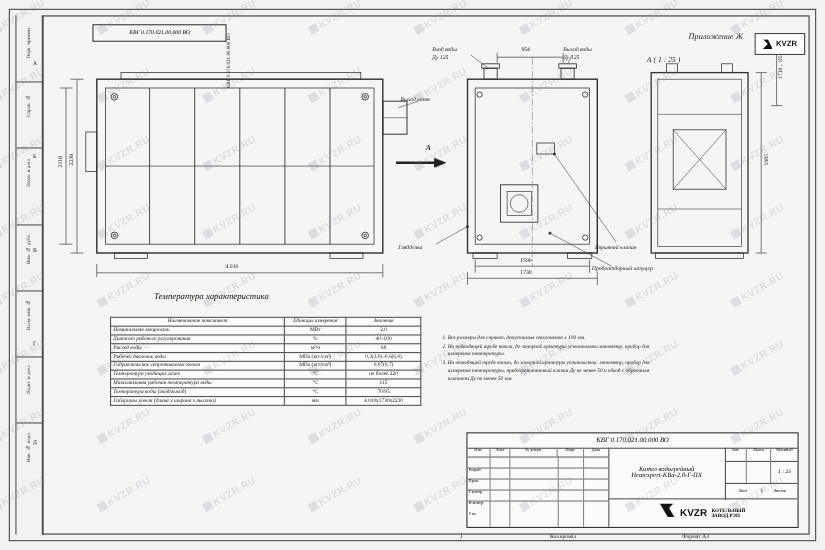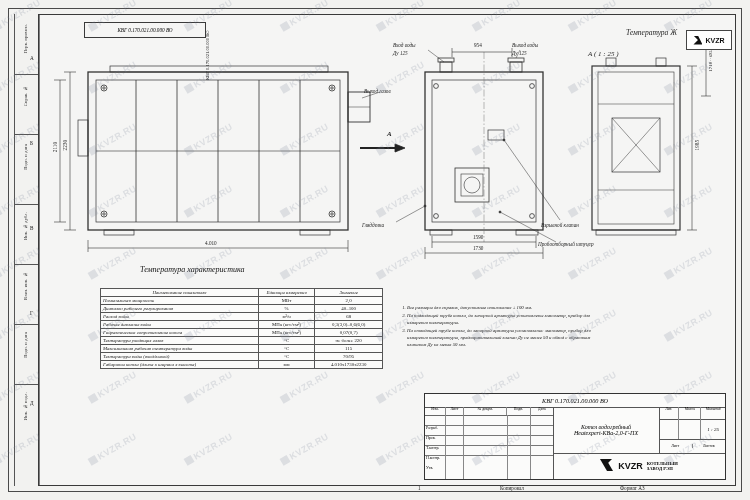--- a/index.html
+++ b/index.html
@@ -250,21 +250,21 @@
     </g>
   </svg>
 
   <div class="title-cart" style="left:84px;top:22px;width:120px;height:14px;display:flex;align-items:center;justify-content:center;">
     <span class="txt-i" style="font-size:5.2px;">КВГ 0.170.021.00.000 ВО</span>
   </div>
   <div style="position:absolute;left:205px;top:20px;height:60px;writing-mode:vertical-rl;transform:rotate(180deg);font-size:4.6px;color:#222;">
     <span>КВГ 0.170.021.00.000 ВО</span>
   </div>
 
-  <div class="txt txt-i" style="left:626px;top:28px;font-size:7.5px;">Температура Ж</div>
+  <div class="txt txt-i" style="left:626px;top:28px;font-size:7.5px;">Приложение Ж</div>
   <div class="txt txt-i" style="left:588px;top:50px;font-size:7px;">А ( 1 : 25 )</div>
 
   <div class="txt txt-i" style="left:393px;top:42px;">Вход воды</div>
   <div class="txt txt-i" style="left:393px;top:50px;">Ду 125</div>
   <div class="txt txt-i" style="left:512px;top:42px;">Выход воды</div>
   <div class="txt txt-i" style="left:512px;top:50px;">Ду 125</div>
   <div class="txt txt-i" style="left:364px;top:88px;">Выход газов</div>
   <div class="txt txt-i" style="left:362px;top:222px;">Глядделка</div>
   <div class="txt txt-i" style="left:541px;top:222px;">Взрывной клапан</div>
   <div class="txt txt-i" style="left:538px;top:241px;">Пробоотборный штуцер</div>

